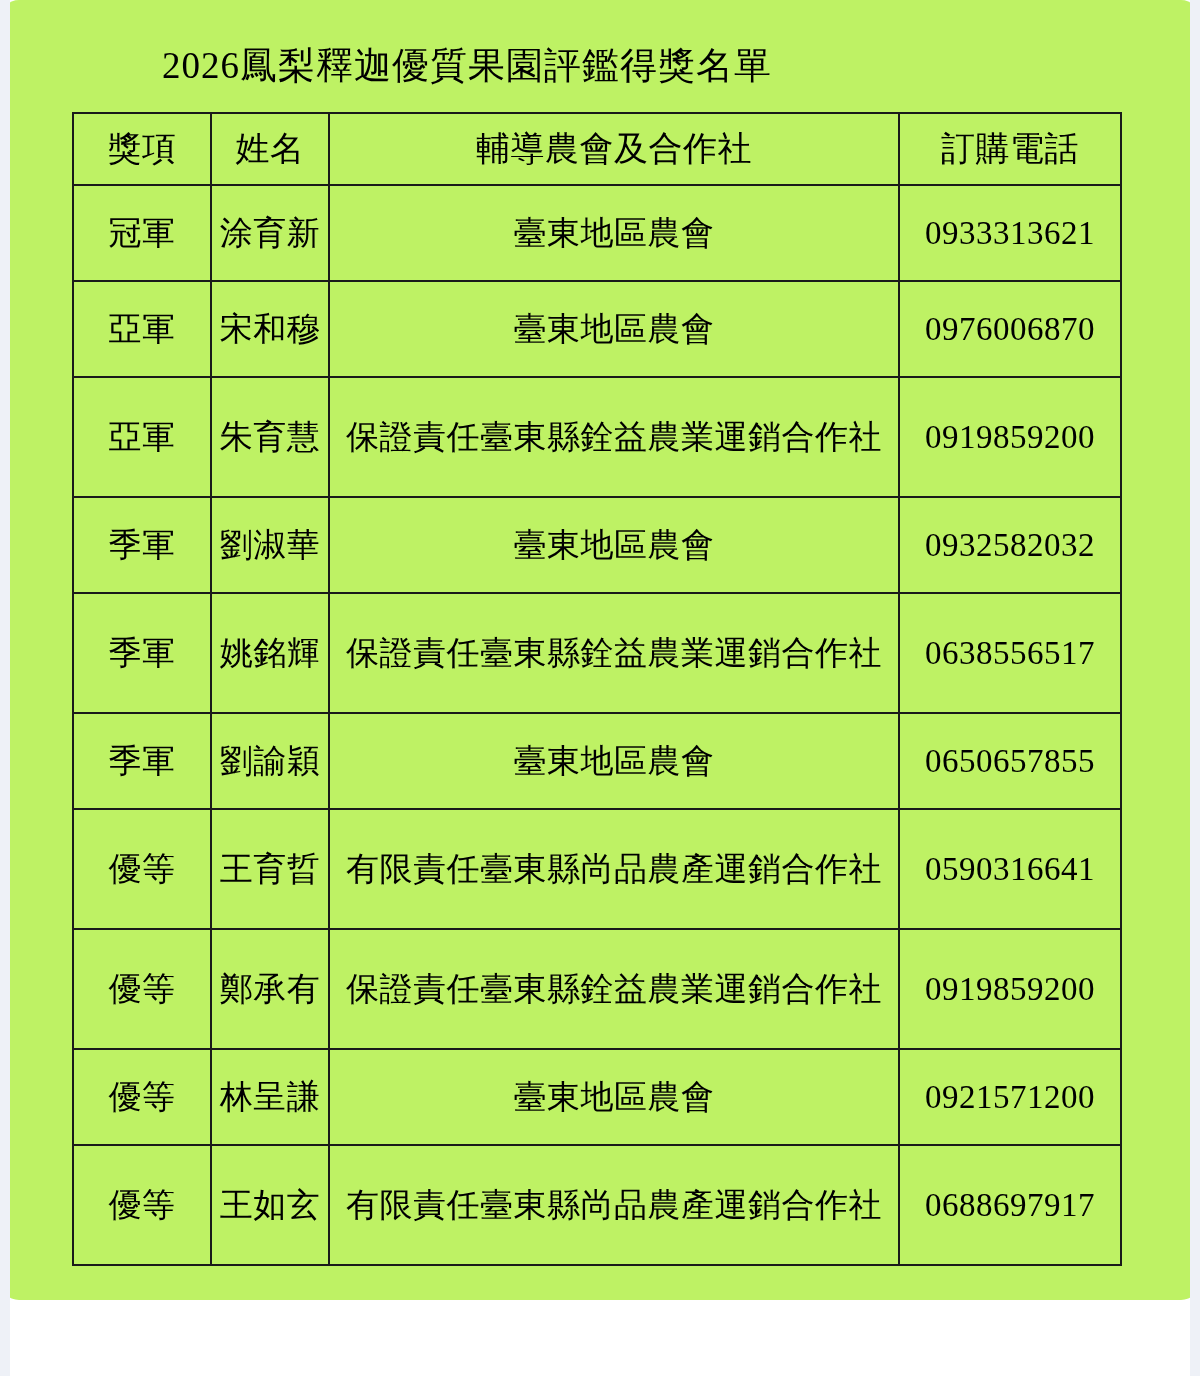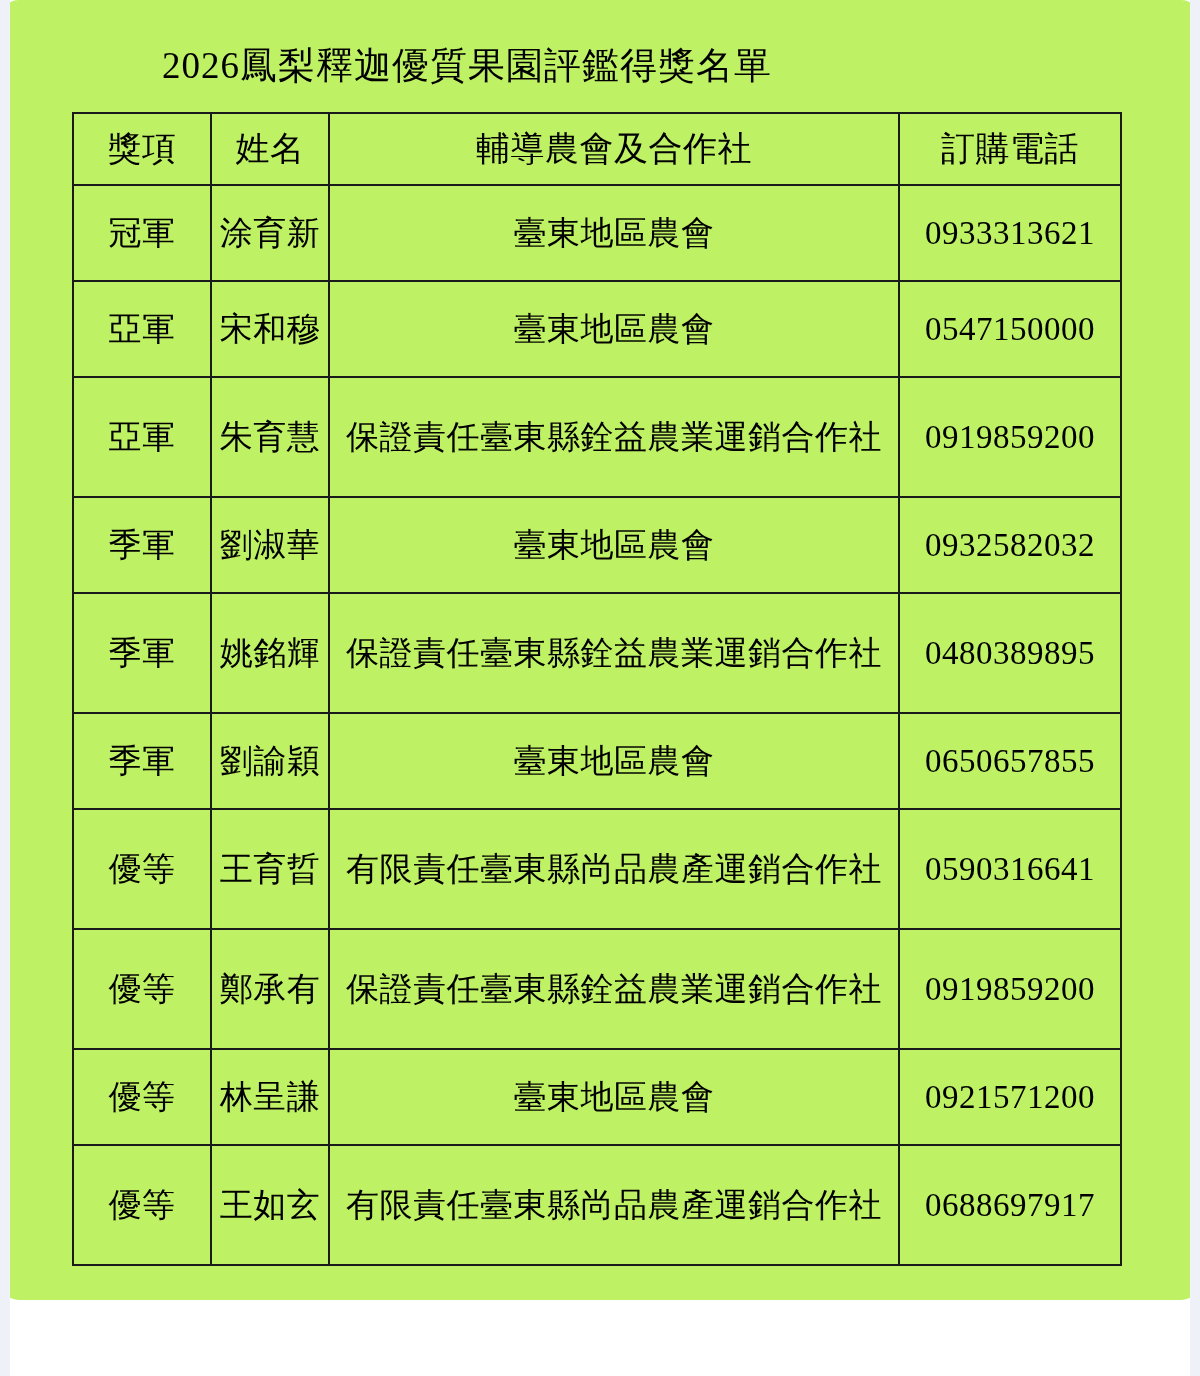--- a/index.html
+++ b/index.html
@@ -133,39 +133,39 @@
         <tr>
           <td class="award">冠軍</td>
           <td class="name">涂育新</td>
           <td class="org">臺東地區農會</td>
           <td class="phone">0933313621</td>
         </tr>
         <tr>
           <td class="award">亞軍</td>
           <td class="name">宋和穆</td>
           <td class="org">臺東地區農會</td>
-          <td class="phone">0547150000</td>
+          <td class="phone">0976006870</td>
         </tr>
         <tr class="tall">
           <td class="award">亞軍</td>
           <td class="name">朱育慧</td>
           <td class="org">保證責任臺東縣銓益農業運銷合作社</td>
           <td class="phone">0919859200</td>
         </tr>
         <tr>
           <td class="award">季軍</td>
           <td class="name">劉淑華</td>
           <td class="org">臺東地區農會</td>
           <td class="phone">0932582032</td>
         </tr>
         <tr class="tall">
           <td class="award">季軍</td>
           <td class="name">姚銘輝</td>
           <td class="org">保證責任臺東縣銓益農業運銷合作社</td>
-          <td class="phone">0480389895</td>
+          <td class="phone">0638556517</td>
         </tr>
         <tr>
           <td class="award">季軍</td>
           <td class="name">劉諭穎</td>
           <td class="org">臺東地區農會</td>
           <td class="phone">0650657855</td>
         </tr>
         <tr class="tall">
           <td class="award">優等</td>
           <td class="name">王育晢</td>

